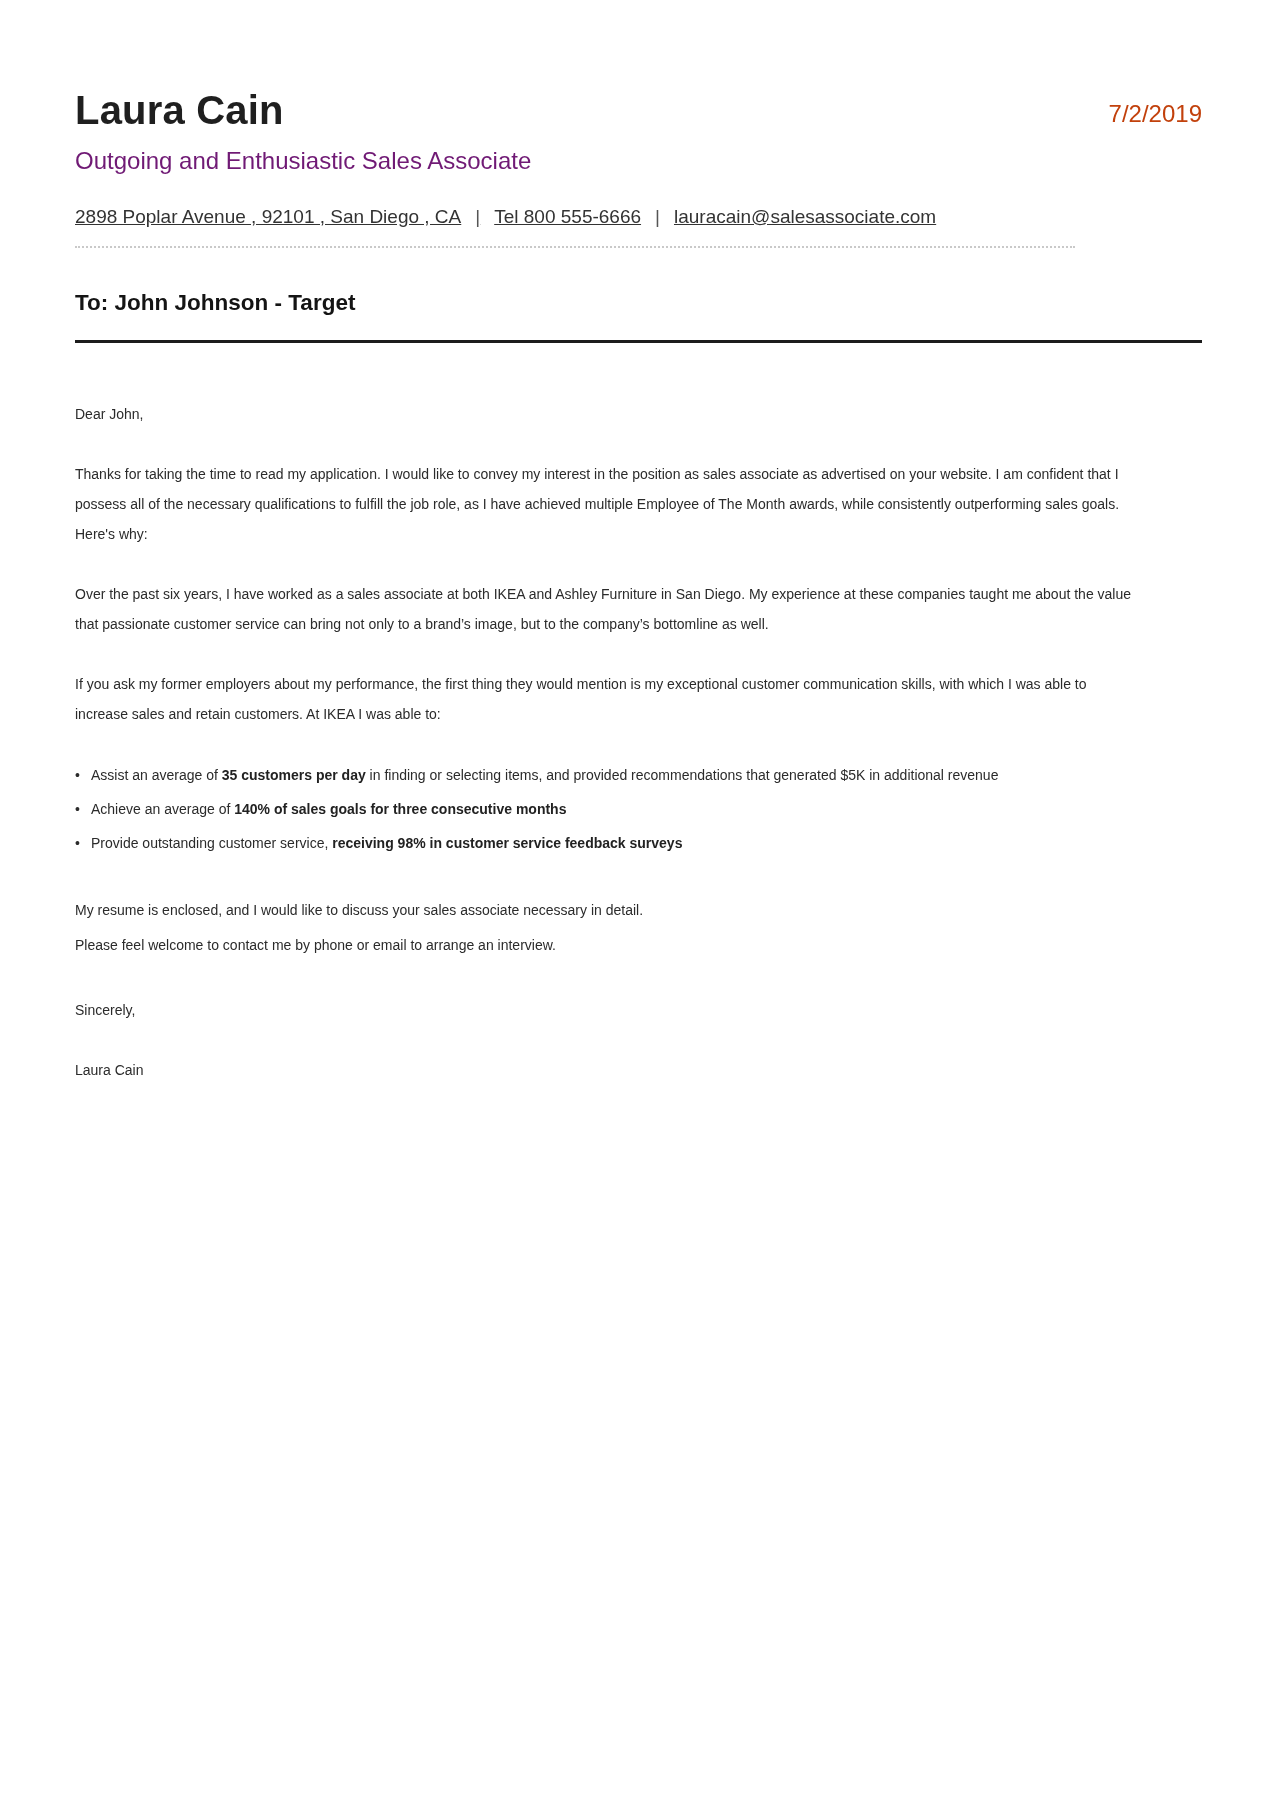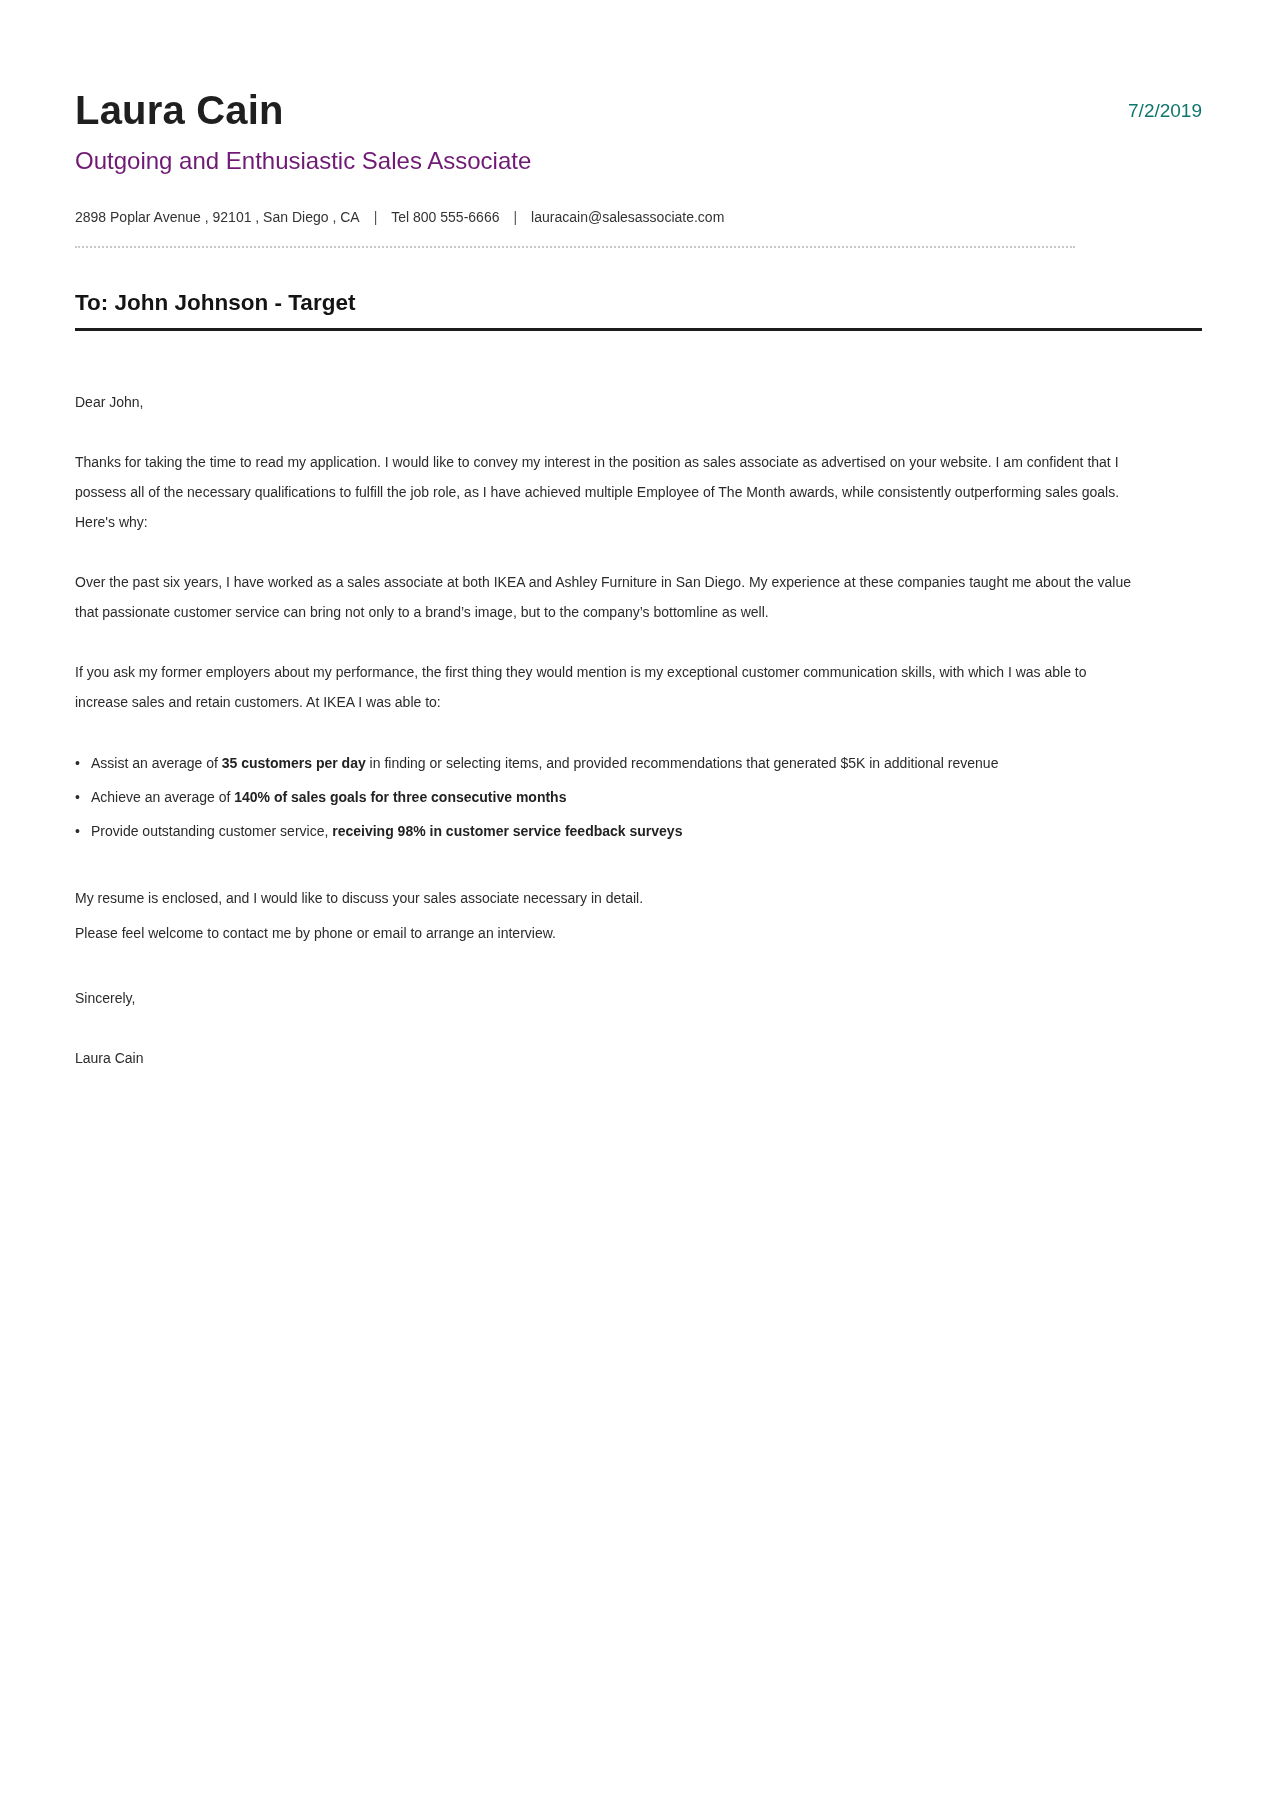--- a/index.html
+++ b/index.html
@@ -39,44 +39,45 @@
   .applicant-title {
     margin: 14px 0 0 0;
     font-size: 24px;
     line-height: 30px;
     font-weight: 400;
     color: #701a75;
   }
   .doc-date {
     flex: 0 0 auto;
     margin-top: 12px;
-    font-size: 19px;
-    color: #0f766e;
+    font-size: 24px;
+    color: #c2410c;
     white-space: nowrap;
   }
   
   .contact-bar {
     margin-top: 28px;
-    font-size: 14px;
+    font-size: 19px;
     line-height: 26px;
     color: #333333;
+    text-decoration: underline;
   }
   .contact-sep {
     color: #555555;
     padding: 0 14px;
   }
   .dotted-divider {
     margin-top: 16px;
     width: 1000px;
     border-bottom: 2px dotted #c9c9c9;
   }
   
   .recipient-heading {
     margin: 42px 0 0 0;
-    padding-bottom: 12px;
+    padding-bottom: 24px;
     font-size: 22.5px;
     line-height: 26px;
     font-weight: 700;
     color: #141414;
     border-bottom: 3px solid #1c1c1c;
   }
   
   .letter-body {
     margin-top: 56px;
     font-size: 14px;

